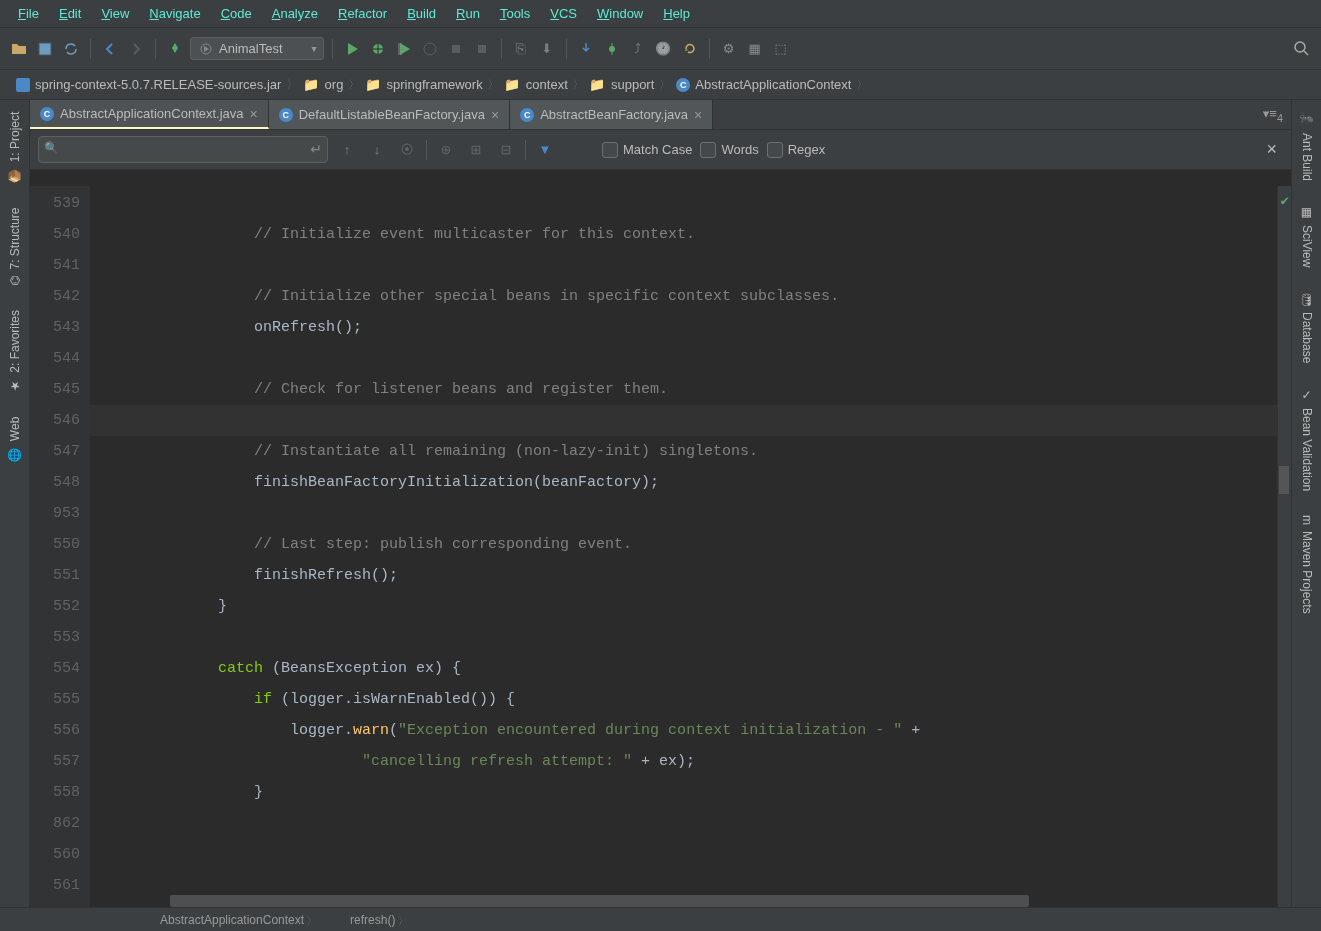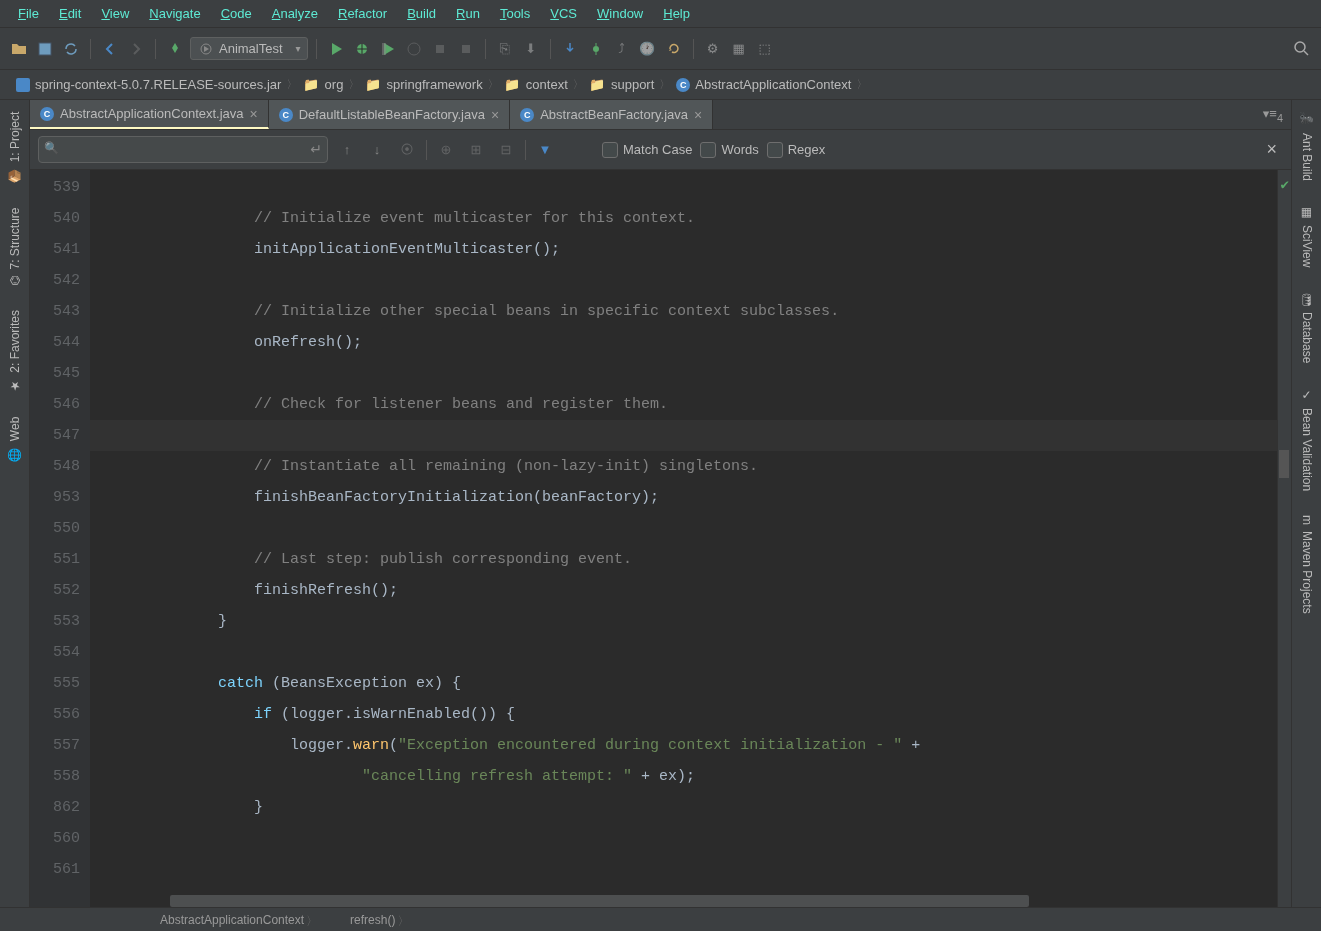--- a/index.html
+++ b/index.html
@@ -3,21 +3,21 @@
 <meta charset="utf-8">
 <style>
 * { margin: 0; padding: 0; box-sizing: border-box; }
 body { background: #3c3f41; color: #bbbbbb; font-family: "Segoe UI", sans-serif; font-size: 13px; overflow: hidden; width: 1321px; height: 931px; }
 .menubar { background: #3c3f41; display: flex; padding: 2px 8px; border-bottom: 1px solid #323232; height: 28px; align-items: center; }
 .menubar span { padding: 3px 10px; cursor: pointer; color: #5eead4; }
 .menubar span u { text-decoration: underline; }
 .toolbar { background: #3c3f41; display: flex; padding: 4px 8px; border-bottom: 1px solid #323232; height: 42px; align-items: center; gap: 4px; }
 .toolbar .icn { width: 22px; height: 22px; display: flex; align-items: center; justify-content: center; cursor: pointer; border-radius: 3px; }
 .toolbar .sep { width: 1px; height: 20px; background: #555; margin: 0 4px; }
-.run-config { background: #4c5052; border: 1px solid #5e6060; border-radius: 3px; padding: 3px 24px 3px 8px; display: flex; align-items: center; gap: 6px; position: relative; }
+.run-config { background: #4c5052; border: 1px solid #5e6060; border-radius: 3px; padding: 3px 40px 3px 8px; display: flex; align-items: center; gap: 6px; position: relative; }
 .run-config::after { content: "▾"; position: absolute; right: 6px; color: #999; font-size: 10px; }
 .search-rt { margin-left: auto; }
 .breadcrumb { background: #3c3f41; display: flex; padding: 4px 8px; border-bottom: 1px solid #323232; height: 30px; gap: 0; }
 .breadcrumb .bc { padding: 3px 14px 3px 8px; display: flex; align-items: center; gap: 5px; position: relative; cursor: pointer; }
 .breadcrumb .bc::after { content: "〉"; position: absolute; right: -2px; color: #666; font-size: 11px; }
 .main { display: flex; height: calc(931px - 28px - 42px - 30px - 24px); }
 .left-strip { width: 30px; background: #3c3f41; border-right: 1px solid #323232; display: flex; flex-direction: column; align-items: center; }
 .left-strip .vitem { writing-mode: vertical-rl; transform: rotate(180deg); padding: 12px 5px; cursor: pointer; font-size: 12px; display: flex; align-items: center; gap: 6px; }
 .right-strip { width: 30px; background: #3c3f41; border-left: 1px solid #323232; display: flex; flex-direction: column; align-items: center; }
 .right-strip .vitem { writing-mode: vertical-rl; padding: 12px 5px; cursor: pointer; font-size: 12px; display: flex; align-items: center; gap: 6px; }
@@ -29,28 +29,28 @@
 .tabs-right { margin-left: auto; padding: 0 8px; display: flex; align-items: center; gap: 8px; color: #999; }
 .findbar { background: #3c3f41; height: 40px; display: flex; align-items: center; padding: 4px 8px; gap: 8px; border-bottom: 1px solid #323232; }
 .findbar input { background: #45494a; border: 1px solid #5e6060; border-radius: 4px; padding: 5px 26px 5px 26px; color: #bbb; width: 290px; }
 .findbar .searchwrap { position: relative; }
 .findbar .searchwrap::before { content: "🔍"; position: absolute; left: 6px; top: 5px; font-size: 12px; opacity: 0.6; }
 .findbar .enter { position: absolute; right: 6px; top: 5px; color: #888; font-size: 14px; }
 .findbar .nav { width: 22px; height: 22px; display: flex; align-items: center; justify-content: center; cursor: pointer; color: #888; }
 .findbar .chk { display: flex; align-items: center; gap: 5px; cursor: pointer; }
 .findbar .chkbox { width: 16px; height: 16px; border: 1px solid #6e6e6e; border-radius: 3px; background: #43494a; }
 .findbar .close { margin-left: auto; color: #bbb; font-size: 18px; cursor: pointer; padding: 0 6px; }
-.code { flex: 1; display: flex; overflow: hidden; position: relative; font-family: "Consolas","Courier New",monospace; font-size: 15px; }
+.code { flex: 1; display: flex; overflow: hidden; position: relative; font-family: "Consolas","Courier New",monospace; font-size: 15px; margin-top: 16px; }
 .gutter { width: 60px; background: #313335; color: #606366; text-align: right; padding: 2px 10px 2px 0; line-height: 31px; user-select: none; }
 .gutter div { height: 31px; }
 .codelines { flex: 1; background: #2b2b2b; padding: 2px 0; line-height: 31px; position: relative; overflow: hidden; }
 .codelines .line { height: 31px; white-space: pre; padding-left: 20px; }
 .codelines .line.hl { background: #323232; }
 .cm { color: #808080; }
-.kw { color: #7dd3fc; }
+.kw { color: #84cc16; }
 .fn { color: #ffc66d; }
 .str { color: #6a8759; }
 .id { color: #a9b7c6; }
 .rmargin { position: absolute; right: 0; top: 0; width: 14px; height: 100%; background: #3c3f41; border-left: 1px solid #323232; }
 .rmargin .mark { position: absolute; right: 2px; width: 10px; height: 4px; }
 .rmargin .check { position: absolute; top: 6px; right: 2px; color: #59a869; font-size: 14px; }
 .hscroll { position: absolute; bottom: 0; left: 80px; right: 20px; height: 12px; background: #2b2b2b; }
 .hscroll .thumb { position: absolute; left: 0; width: 78%; height: 100%; background: #4d4f50; border-radius: 2px; }
 .statusbar { height: 24px; background: #3c3f41; border-top: 1px solid #323232; display: flex; align-items: center; padding: 0 12px; gap: 10px; color: #999; font-size: 12px; }
 .statusbar .bc2 { padding: 0 8px; position: relative; }
@@ -309,21 +309,20 @@
           <div>556</div>
           <div>557</div>
           <div>558</div>
           <div>862</div>
           <div>560</div>
           <div>561</div>
         </div>
       <div class="codelines" id="codelines">
         <div class="line"></div>
           <div class="line">                <span class="cm">// Initialize event multicaster for this context.</span></div>
-          <div class="line">                <span class="id">initApplicationEventMulticaster();</span></div>
           <div class="line"></div>
           <div class="line">                <span class="cm">// Initialize other special beans in specific context subclasses.</span></div>
           <div class="line">                <span class="id">onRefresh();</span></div>
           <div class="line"></div>
           <div class="line">                <span class="cm">// Check for listener beans and register them.</span></div>
           <div class="line hl"></div>
           <div class="line">                <span class="cm">// Instantiate all remaining (non-lazy-init) singletons.</span></div>
           <div class="line">                <span class="id">finishBeanFactoryInitialization(beanFactory);</span></div>
           <div class="line"></div>
           <div class="line">                <span class="cm">// Last step: publish corresponding event.</span></div>

